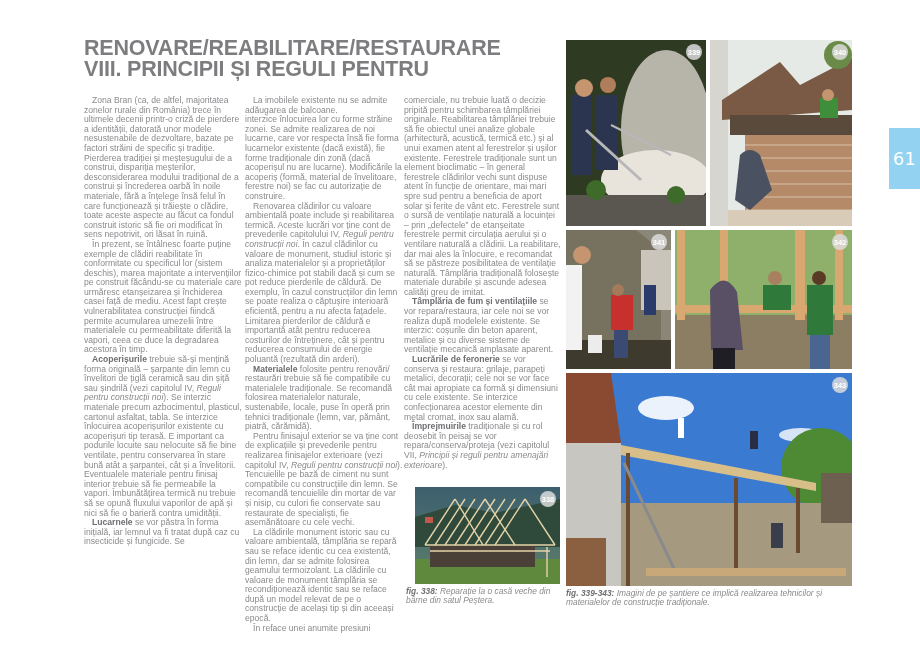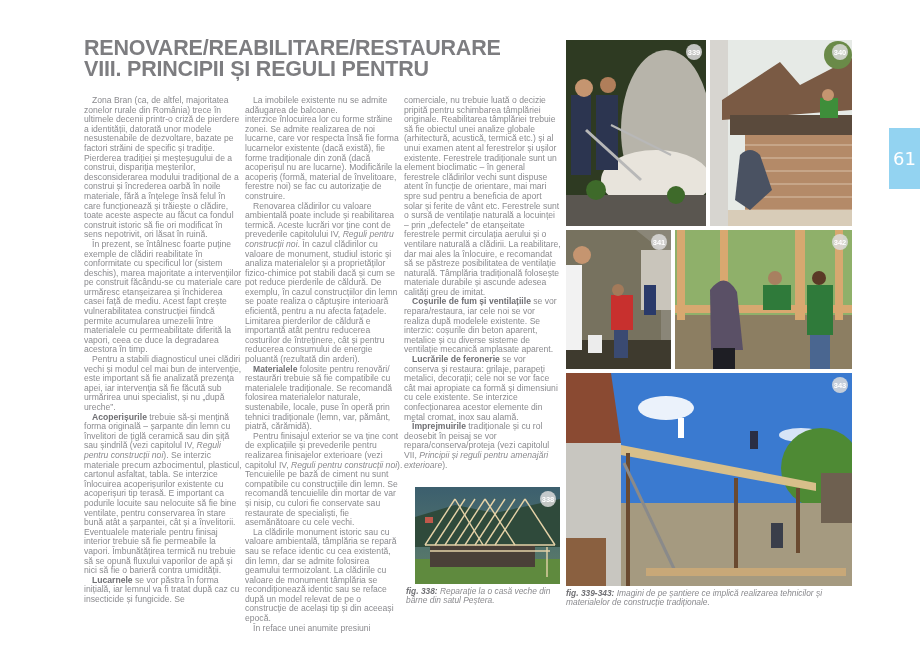--- a/index.html
+++ b/index.html
@@ -23,38 +23,37 @@
 <body>
 
 <div class="title">
   <div>RENOVARE/REABILITARE/RESTAURARE</div>
   <div>VIII. PRINCIPII ȘI REGULI PENTRU</div>
 </div>
 
 <div class="col col1">
   <p>Zona Bran (ca, de altfel, majoritatea zonelor rurale din România) trece în ultimele decenii printr-o criză de pierdere a identității, datorată unor modele nesustenabile de dezvoltare, bazate pe factori străini de specific și tradiție. Pierderea tradiției și meșteșugului de a construi, dispariția meșterilor, desconsiderarea modului tradițional de a construi și încrederea oarbă în noile materiale, fără a înțelege însă felul în care funcționează și trăiește o clădire, toate aceste aspecte au făcut ca fondul construit istoric să fie ori modificat în sens nepotrivit, ori lăsat în ruină.</p>
   <p>În prezent, se întâlnesc foarte puține exemple de clădiri reabilitate în conformitate cu specificul lor (sistem deschis), marea majoritate a intervențiilor pe construit făcându-se cu materiale care urmăresc etanșeizarea și închiderea casei față de mediu. Acest fapt crește vulnerabilitatea construcției fiindcă permite acumularea umezelii între materialele cu permeabilitate diferită la vapori, ceea ce duce la degradarea acestora în timp.</p>
-  <p>Pentru a stabili diagnosticul unei clădiri vechi și modul cel mai bun de intervenție, este important să fie analizată prezența apei, iar intervenția să fie făcută sub urmărirea unui specialist, și nu „după ureche”.</p>
   <p><b>Acoperișurile</b><span> trebuie să-și mențină forma originală – șarpante din lemn cu învelitori de țiglă ceramică sau din șiță sau șindrilă (vezi capitolul IV, </span><i>Reguli pentru construcții noi</i><span>). Se interzic materiale precum azbocimentul, plasticul, cartonul asfaltat, tabla. Se interzice înlocuirea acoperișurilor existente cu acoperișuri tip terasă. E important ca podurile locuite sau nelocuite să fie bine ventilate, pentru conservarea în stare bună atât a șarpantei, cât și a învelitorii. Eventualele materiale pentru finisaj interior trebuie să fie permeabile la vapori. Îmbunătățirea termică nu trebuie să se opună fluxului vaporilor de apă și nici să fie o barieră contra umidității.</span></p>
   <p><b>Lucarnele</b><span> se vor păstra în forma inițială, iar lemnul va fi tratat după caz cu insecticide și fungicide. Se</span></p>
 </div>
 
 <div class="col col2">
   <p>La imobilele existente nu se admite adăugarea de balcoane.</p>
   <p style="text-indent:0">interzice înlocuirea lor cu forme străine zonei. Se admite realizarea de noi lucarne, care vor respecta însă fie forma lucarnelor existente (dacă există), fie forme tradiționale din zonă (dacă acoperișul nu are lucarne). Modificările la acoperiș (formă, material de învelitoare, ferestre noi) se fac cu autorizație de construire.</p>
   <p><span>Renovarea clădirilor cu valoare ambientală poate include și reabilitarea termică. Aceste lucrări vor ține cont de prevederile capitolului IV, </span><i>Reguli pentru construcții noi</i><span>. În cazul clădirilor cu valoare de monument, studiul istoric și analiza materialelor și a proprietăților fizico-chimice pot stabili dacă și cum se pot reduce pierderile de căldură. De exemplu, în cazul construcțiilor din lemn se poate realiza o căptușire interioară eficientă, pentru a nu afecta fațadele. Limitarea pierderilor de căldură e importantă atât pentru reducerea costurilor de întreținere, cât și pentru reducerea consumului de energie poluantă (rezultată din arderi).</span></p>
   <p><b>Materialele</b><span> folosite pentru renovări/ restaurări trebuie să fie compatibile cu materialele tradiționale. Se recomandă folosirea materialelor naturale, sustenabile, locale, puse în operă prin tehnici tradiționale (lemn, var, pământ, piatră, cărămidă).</span></p>
   <p><span>Pentru finisajul exterior se va ține cont de explicațiile și prevederile pentru realizarea finisajelor exterioare (vezi capitolul IV, </span><i>Reguli pentru construcții noi</i><span>). Tencuielile pe bază de ciment nu sunt compatibile cu construcțiile din lemn. Se recomandă tencuielile din mortar de var și nisip, cu culori fie conservate sau restaurate de specialiști, fie asemănătoare cu cele vechi.</span></p>
   <p>La clădirile monument istoric sau cu valoare ambientală, tâmplăria se repară sau se reface identic cu cea existentă, din lemn, dar se admite folosirea geamului termoizolant. La clădirile cu valoare de monument tâmplăria se recondiționează identic sau se reface după un model relevat de pe o construcție de același tip și din aceeași epocă.</p>
   <p>În reface unei anumite presiuni</p>
 </div>
 
 <div class="col col3">
   <p style="text-indent:0">comerciale, nu trebuie luată o decizie pripită pentru schimbarea tâmplăriei originale. Reabilitarea tâmplăriei trebuie să fie obiectul unei analize globale (arhitectură, acustică, termică etc.) și al unui examen atent al ferestrelor și ușilor existente. Ferestrele tradiționale sunt un element bioclimatic – în general ferestrele clădirilor vechi sunt dispuse atent în funcție de orientare, mai mari spre sud pentru a beneficia de aport solar și ferite de vânt etc. Ferestrele sunt o sursă de ventilație naturală a locuinței – prin „defectele” de etanșeitate ferestrele permit circulația aerului și o ventilare naturală a clădirii. La reabilitare, dar mai ales la înlocuire, e recomandat să se păstreze posibilitatea de ventilație naturală. Tâmplăria tradițională folosește materiale durabile și ascunde adesea calități greu de imitat.</p>
-  <p><b>Coșurile de fum și ventilațiile</b><span> se vor repara/restaura, iar cele noi se vor realiza după modelele existente. Se interzic: coșurile din beton aparent, metalice și cu diverse sisteme de ventilație mecanică amplasate aparent.</span></p>
+  <p><b>Tâmplăria de fum și ventilațiile</b><span> se vor repara/restaura, iar cele noi se vor realiza după modelele existente. Se interzic: coșurile din beton aparent, metalice și cu diverse sisteme de ventilație mecanică amplasate aparent.</span></p>
   <p><b>Lucrările de feronerie</b><span> se vor conserva și restaura: grilaje, parapeți metalici, decorații; cele noi se vor face cât mai apropiate ca formă și dimensiuni cu cele existente. Se interzice confecționarea acestor elemente din metal cromat, inox sau alamă.</span></p>
   <p><b>Împrejmuirile</b><span> tradiționale și cu rol deosebit în peisaj se vor repara/conserva/proteja (vezi capitolul VII, </span><i>Principii și reguli pentru amenajări exterioare</i><span>).</span></p>
 </div>
 
 <div class="photo" style="left:415px; top:487px; width:145px; height:97px;">
   <svg width="145" height="97" viewBox="0 0 145 97">
     <defs>
       <linearGradient id="sky338" x1="0" y1="0" x2="0" y2="1">
         <stop offset="0" stop-color="#3c5f6e"></stop>
           <stop offset="1" stop-color="#5f7f6a"></stop>

